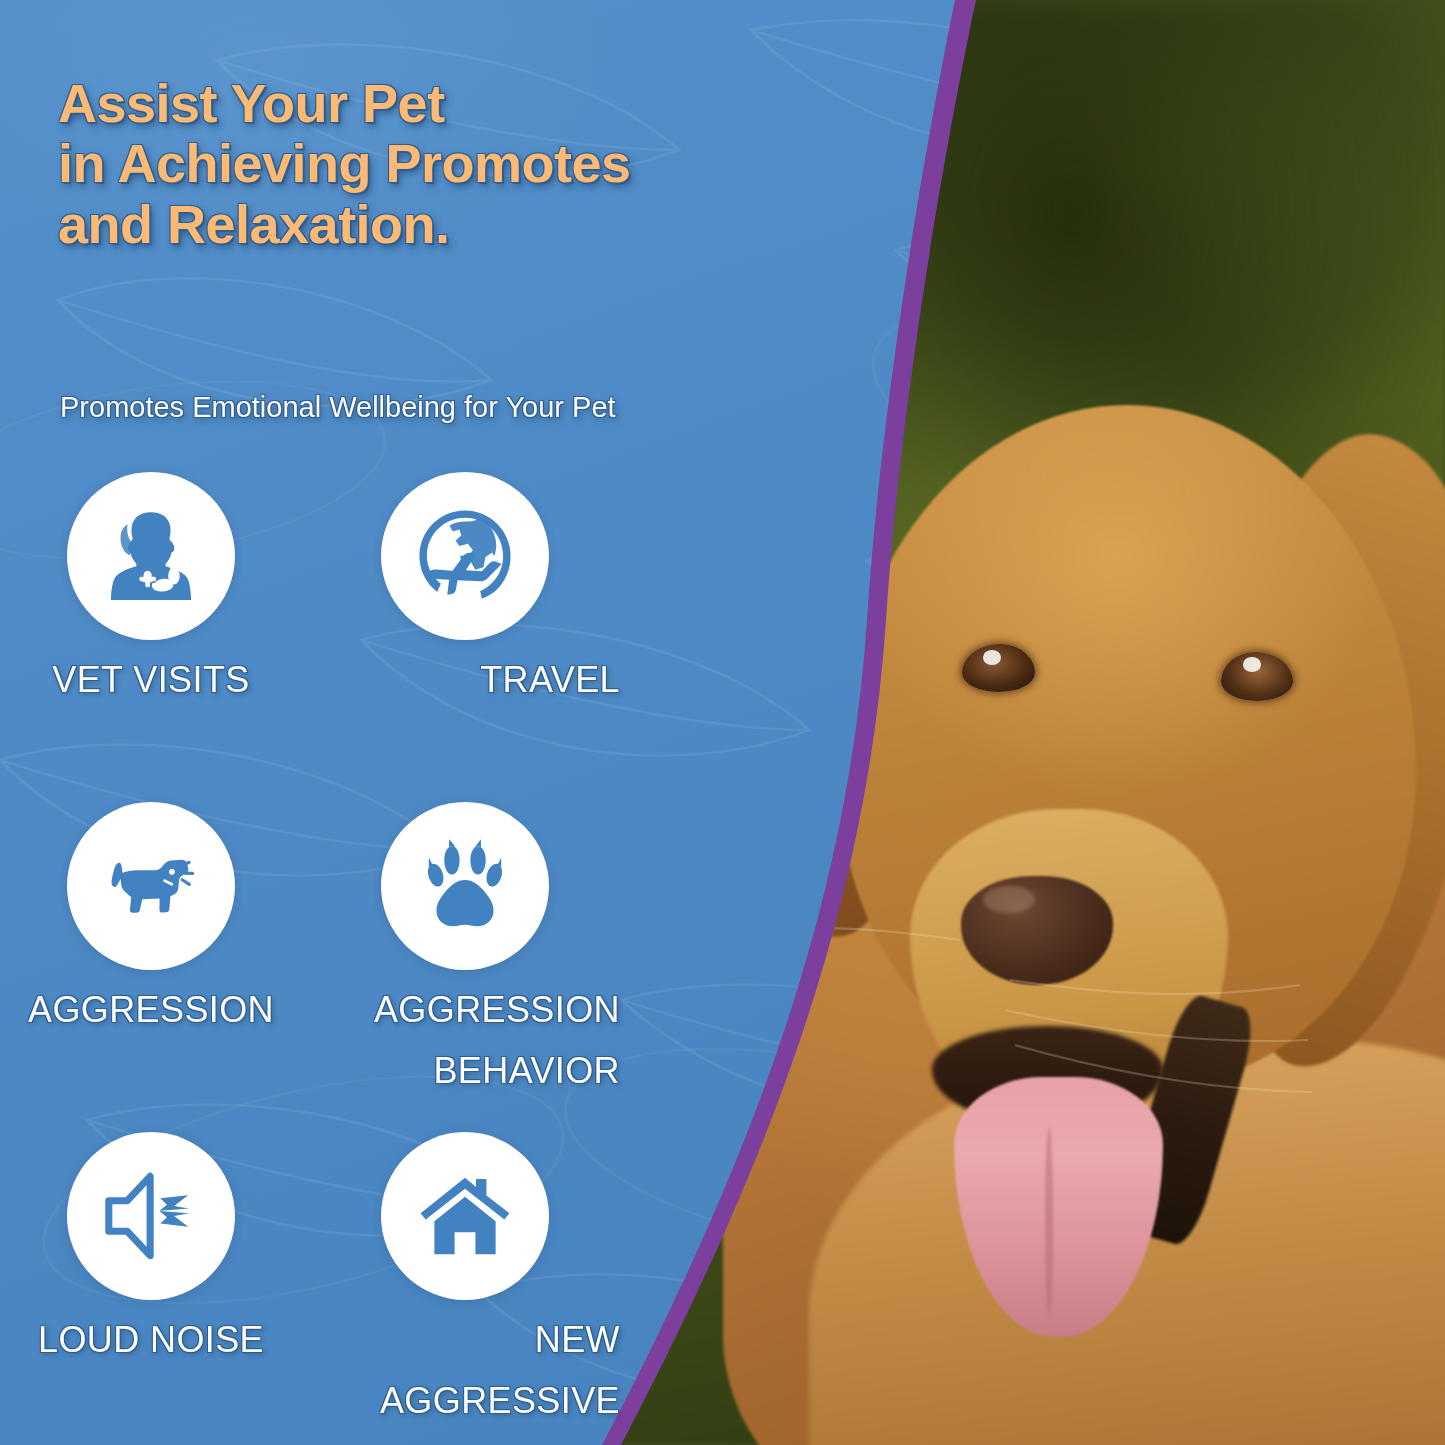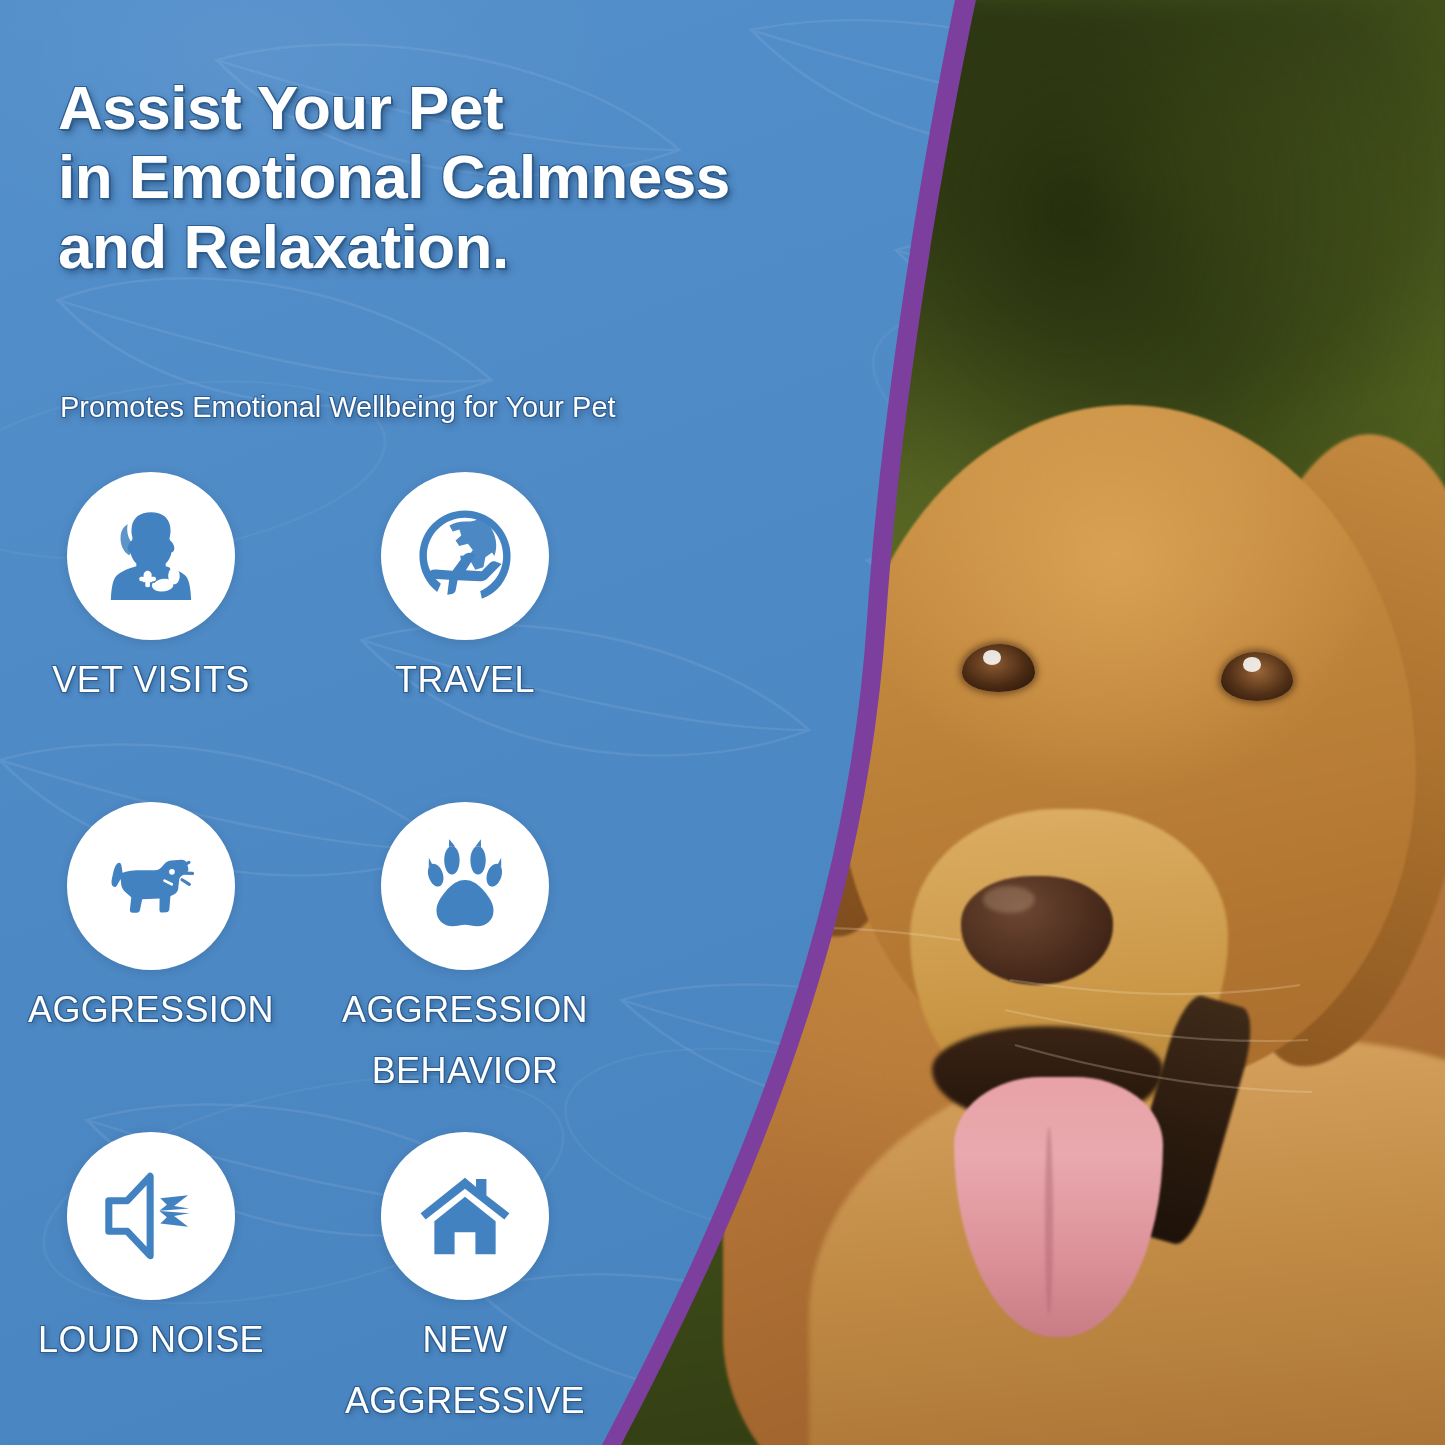--- a/index.html
+++ b/index.html
@@ -151,39 +151,39 @@
   }
   .leaves{
     position:absolute;left:0;top:0;width:100%;height:100%;
     clip-path: path("M0,0 L955,0 C955,0 886,330 867,620 C847,920 741,1180 602,1445 L0,1445 Z");
     opacity:.5;
   }
 
   
   .headline{
     position:absolute;left:58px;top:73px;width:880px;
-    font-size:62px;line-height:1.12;font-weight:bold;
-    color:#ffffff;letter-spacing:-.5px;
+    font-size:54px;line-height:1.12;font-weight:bold;
+    color:#fdba74;letter-spacing:-.5px;
     text-shadow:
       2px 2px 0 #2e5e90, -1px -1px 0 #2e5e90, 1px -1px 0 #2e5e90, -1px 1px 0 #2e5e90,
       3px 4px 7px rgba(20,50,85,.55);
   }
   .headline .ln{display:block;white-space:nowrap;}
   .subhead{
     position:absolute;left:60px;top:391px;
     font-size:29px;font-weight:normal;color:#fdfdfd;
     text-shadow:1px 1px 0 #2e5e90,-1px -1px 0 #2e5e90,1px -1px 0 #2e5e90,-1px 1px 0 #2e5e90,2px 3px 6px rgba(20,50,85,.5);
   }
 
   
   .grid{position:absolute;left:0;top:472px;width:620px;}
   .row{position:relative;height:330px;}
   .cell{position:absolute;top:0;width:310px;text-align:center;}
   .cell.c0{left:-4px;}
-  .cell.c1{left:310px;}
+  .cell.c1{left:310px;text-align:right;}
   .bubble{
     width:168px;height:168px;margin:0 auto;
     background:#fff;border-radius:50%;
     display:flex;align-items:center;justify-content:center;
     box-shadow:0 2px 10px rgba(20,50,85,.18);
   }
   .bubble svg{width:108px;height:108px;display:block;fill:#4282c0;}
   .bubble.small svg{width:98px;height:98px;}
   .cap{
     margin-top:20px;font-size:36px;font-weight:normal;color:#fff;
@@ -261,21 +261,21 @@
         <ellipse cx="210" cy="1190" rx="190" ry="95" transform="rotate(-22 210 1190)"></ellipse>
         <ellipse cx="760" cy="420" rx="170" ry="88" transform="rotate(28 760 420)"></ellipse>
         <ellipse cx="110" cy="470" rx="160" ry="82" transform="rotate(-14 110 470)"></ellipse>
         <ellipse cx="560" cy="1150" rx="175" ry="90" transform="rotate(18 560 1150)"></ellipse>
       </g>
     </svg>
   </div>
 
   <div class="headline">
     <span class="ln">Assist Your Pet</span>
-    <span class="ln">in Emotional Calmness</span>
+    <span class="ln">in Achieving Promotes</span>
     <span class="ln">and Relaxation.</span>
   </div>
 
   <div class="subhead">Promotes Emotional Wellbeing for Your Pet</div>
 
   <div class="grid">
 
     <div class="row">
 
       <div class="cell c0">

